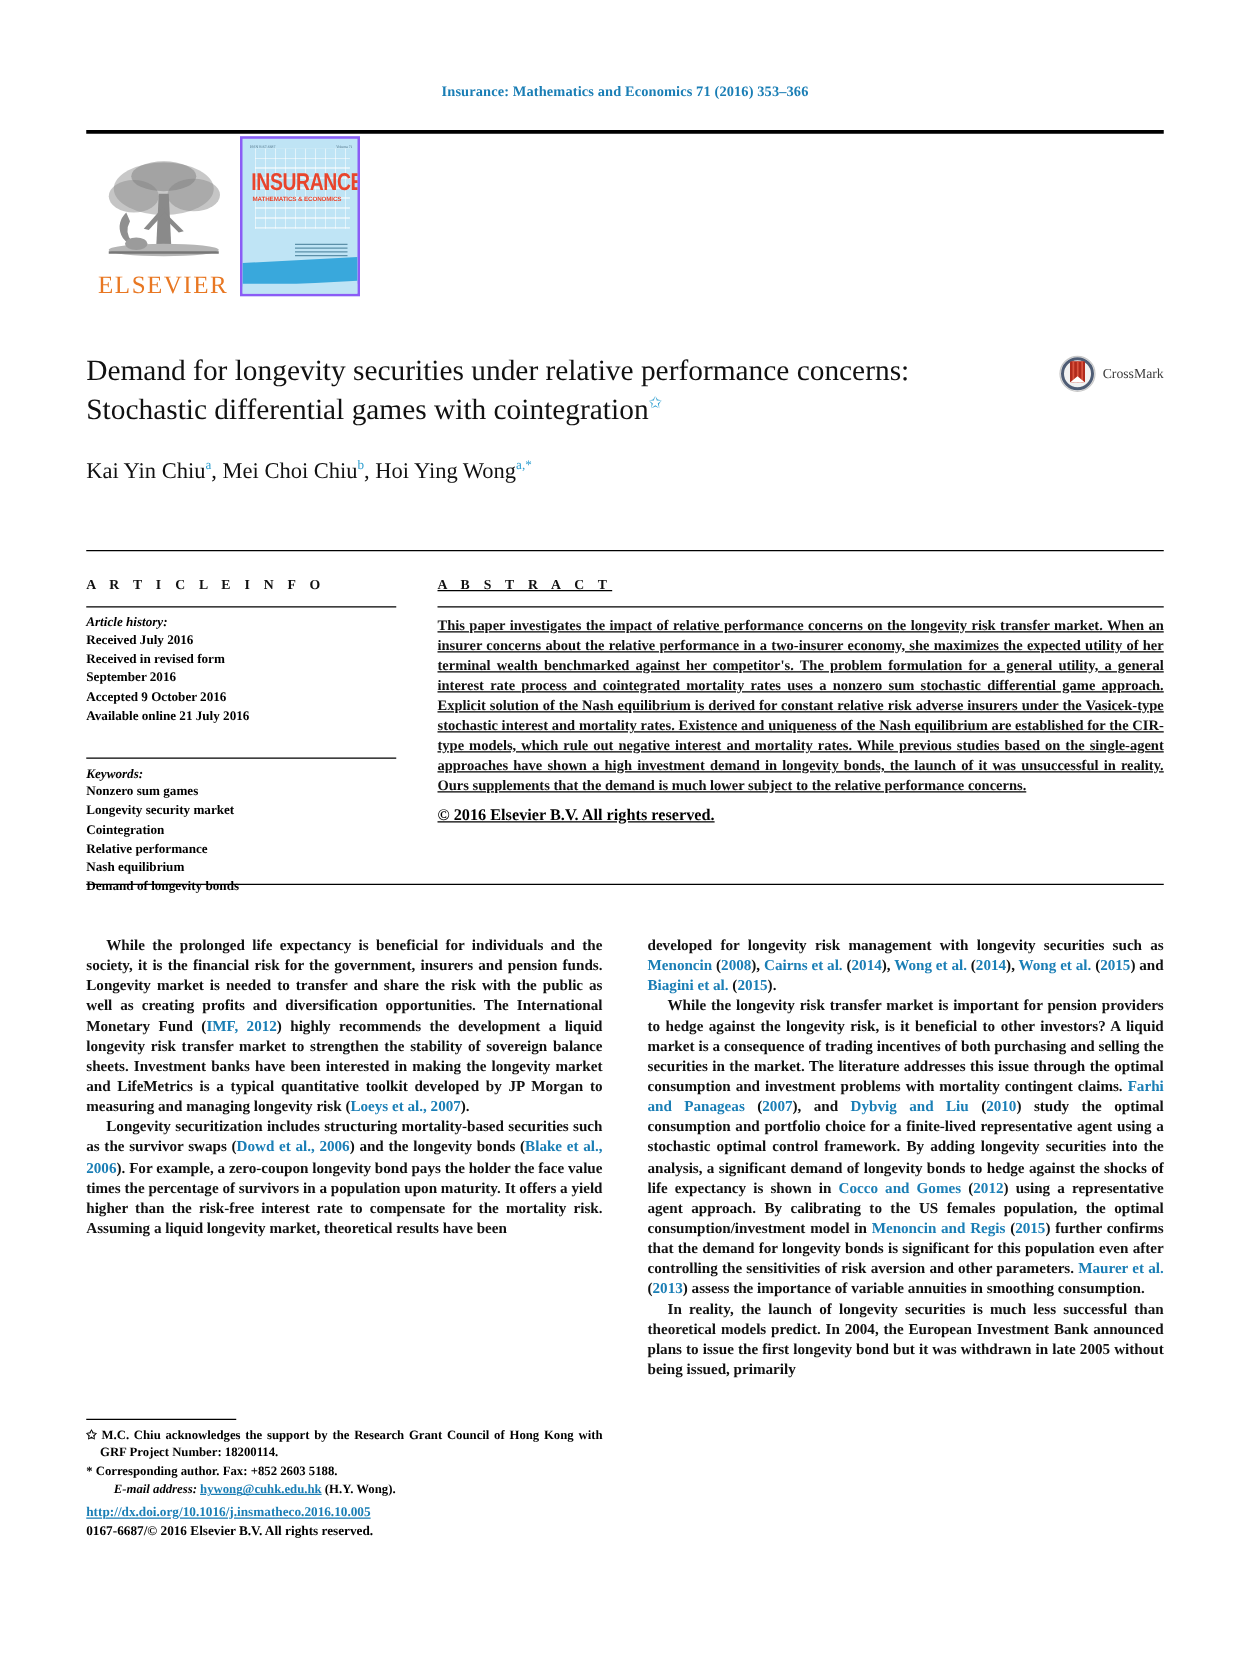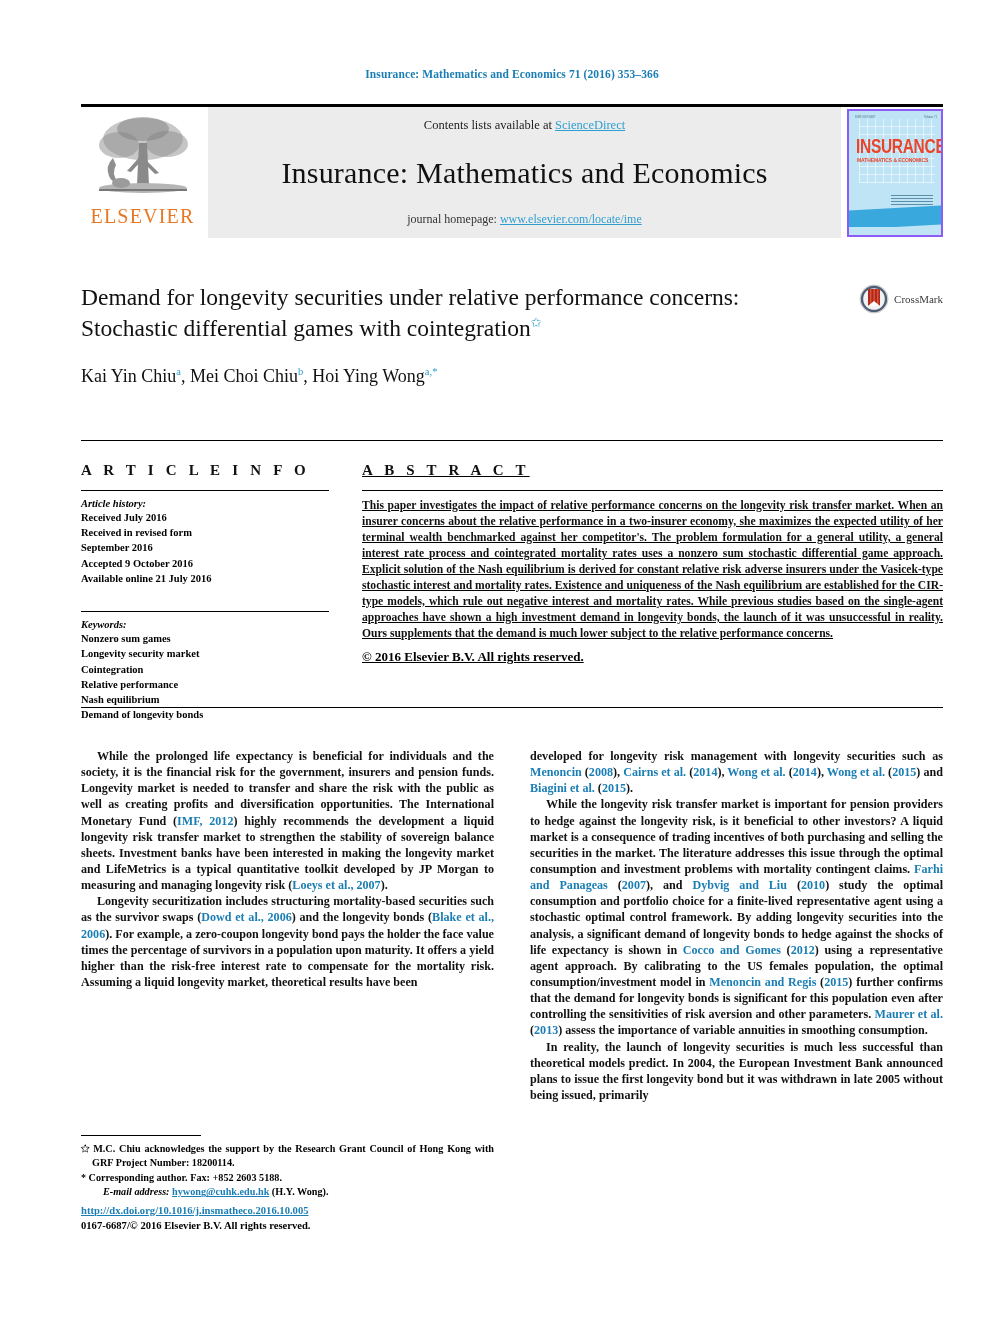--- a/index.html
+++ b/index.html
@@ -10,21 +10,21 @@
   body {
     width: 992px;
     height: 1323px;
     font-family: "Liberation Serif", serif;
     color: #000000;
     position: relative;
     overflow: hidden;
   }
   .page {
     position: absolute;
-    left: 16px; top: 0;
+    left: 4px; top: 0;
     width: 792px;
     height: 1323px;
     padding-left: 48px;
   }
 
   
   .running-head {
     position: absolute;
     top: 68px;
     left: 0;
@@ -49,20 +49,21 @@
     display: flex;
     height: 131px;
     align-items: stretch;
   }
   .elsevier-block {
     width: 123px;
     flex: 0 0 123px;
     display: flex;
     flex-direction: column;
     align-items: center;
+    justify-content: flex-end;
     padding-top: 6px;
     box-sizing: border-box;
   }
   .elsevier-tree {
     width: 104px;
     height: 92px;
   }
   .elsevier-word {
     font-family: "Liberation Serif", serif;
     font-size: 20px;
@@ -250,21 +251,21 @@
   .col-info {
     width: 248px;
     flex: 0 0 248px;
   }
   .col-abstract {
     flex: 1 1 auto;
     margin-left: 33px;
     text-decoration: underline;
   }
   .sec-head {
-    font-size: 15px;
+    font-size: 11px;
     font-weight: bold;
     letter-spacing: 4.2px;
     color: #111;
     font-family: "Liberation Serif", serif;
   }
   .hr-thin {
     border-top: 1px solid #000;
     margin-top: 11px;
     margin-bottom: 7px;
   }
@@ -394,29 +395,20 @@
             <path d="M52 44 L68 60 L64 61 L52 49 Z" fill="#8a8a8a"></path>
             <path d="M22 45 q-8 8 -4 18 q3 7 9 6 q-7 -8 -2 -17 z" fill="#8f8f8f"></path>
             <ellipse cx="52" cy="75" rx="44" ry="5" fill="#b5b5b5"></ellipse>
             <rect x="8" y="76" width="88" height="2" fill="#777"></rect>
             <ellipse cx="30" cy="70" rx="9" ry="5" fill="#9b9b9b"></ellipse>
           </g>
         </svg>
         <div class="elsevier-word">ELSEVIER</div>
       </div>
 
-      <div class="masthead-center">
-        <div class="contents-line">
-          <span>Contents lists available at </span><a class="sd" href="#">ScienceDirect</a>
-        </div>
-        <div class="journal-title">Insurance: Mathematics and Economics</div>
-        <div class="homepage-line">
-          <span>journal homepage: </span><a class="url" href="#">www.elsevier.com/locate/ime</a>
-        </div>
-      </div>
 
       <div class="cover-thumb">
         <div class="cover-grid"></div>
         <div class="cover-topbar">
           <span>ISSN 0167-6687</span>
           <span>Volume 71</span>
         </div>
         <div class="cover-ins">INSURANCE</div>
         <div class="cover-sub">MATHEMATICS &amp; ECONOMICS</div>
         <div class="cover-lines">

